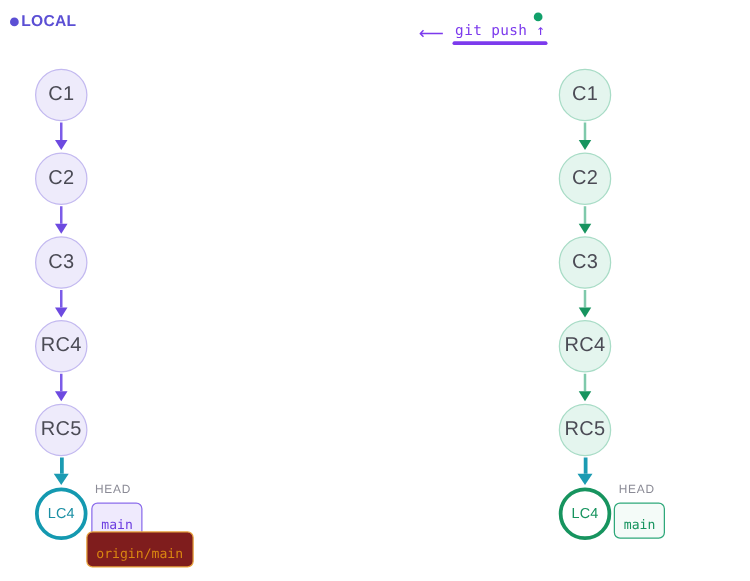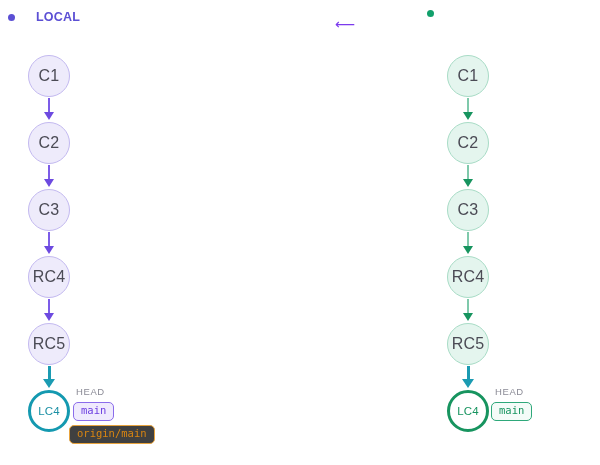--- a/index.html
+++ b/index.html
@@ -17,21 +17,21 @@
     position: relative;
     width: 600px;
     height: 465px;
   }
 
   
   .col-header {
     position: absolute;
     display: flex;
     align-items: center;
-    gap: 21px;
+    gap: 2px;
     font-size: 12.5px;
     font-weight: bold;
     letter-spacing: 0.2px;
     white-space: nowrap;
   }
   .col-header .dot {
     width: 7px;
     height: 7px;
     border-radius: 50%;
     display: inline-block;
@@ -155,57 +155,61 @@
     position: absolute;
     font-size: 9.5px;
     color: #8b8b96;
     letter-spacing: 0.6px;
   }
   .badge {
     position: absolute;
     box-sizing: border-box;
     font-family: "DejaVu Sans Mono", monospace;
     font-size: 10.5px;
-    padding: 2px 7px 3px 7px;
+    padding: 12px 7px 3px 7px;
     border-radius: 5px;
     white-space: nowrap;
     line-height: 1.1;
   }
   .badge.branch-local {
     background: #efeafd;
     border: 1.3px solid #8b6ceb;
     color: #6d3fe0;
   }
   .badge.branch-remote {
     background: #f4fbf8;
     border: 1.3px solid #2ea87a;
     color: #17945f;
   }
   .badge.remote-tracking {
-    background: #404040;
+    background: #7f1d1d;
     border: 1.3px solid #e8a33d;
     color: #d98511;
   }
 </style>
 </head>
 <body>
 
 <div id="stage">
 
   <div class="col-header" id="local-header">
     <span class="dot"></span>
     <span>LOCAL</span>
   </div>
 
   <div class="col-header" id="remote-header">
     <span class="dot"></span>
   </div>
 
   <div id="push-action">
     <span id="push-arrow">⟵</span>
+    <span id="push-label-wrap">
+      <span id="push-label">git push ↑</span>
+      <span id="push-underline"></span>
+    </span>
   </div>
 
   <div class="node local" style="left:28px; top:55px;">C1</div>
   <div class="edge local" style="left:42px; top:98px; height:22px;">
     <span class="shaft"></span>
     <span class="head"></span>
   </div>
 
   <div class="node local" style="left:28px; top:122px;">C2</div>
   <div class="edge local" style="left:42px; top:165px; height:22px;">

